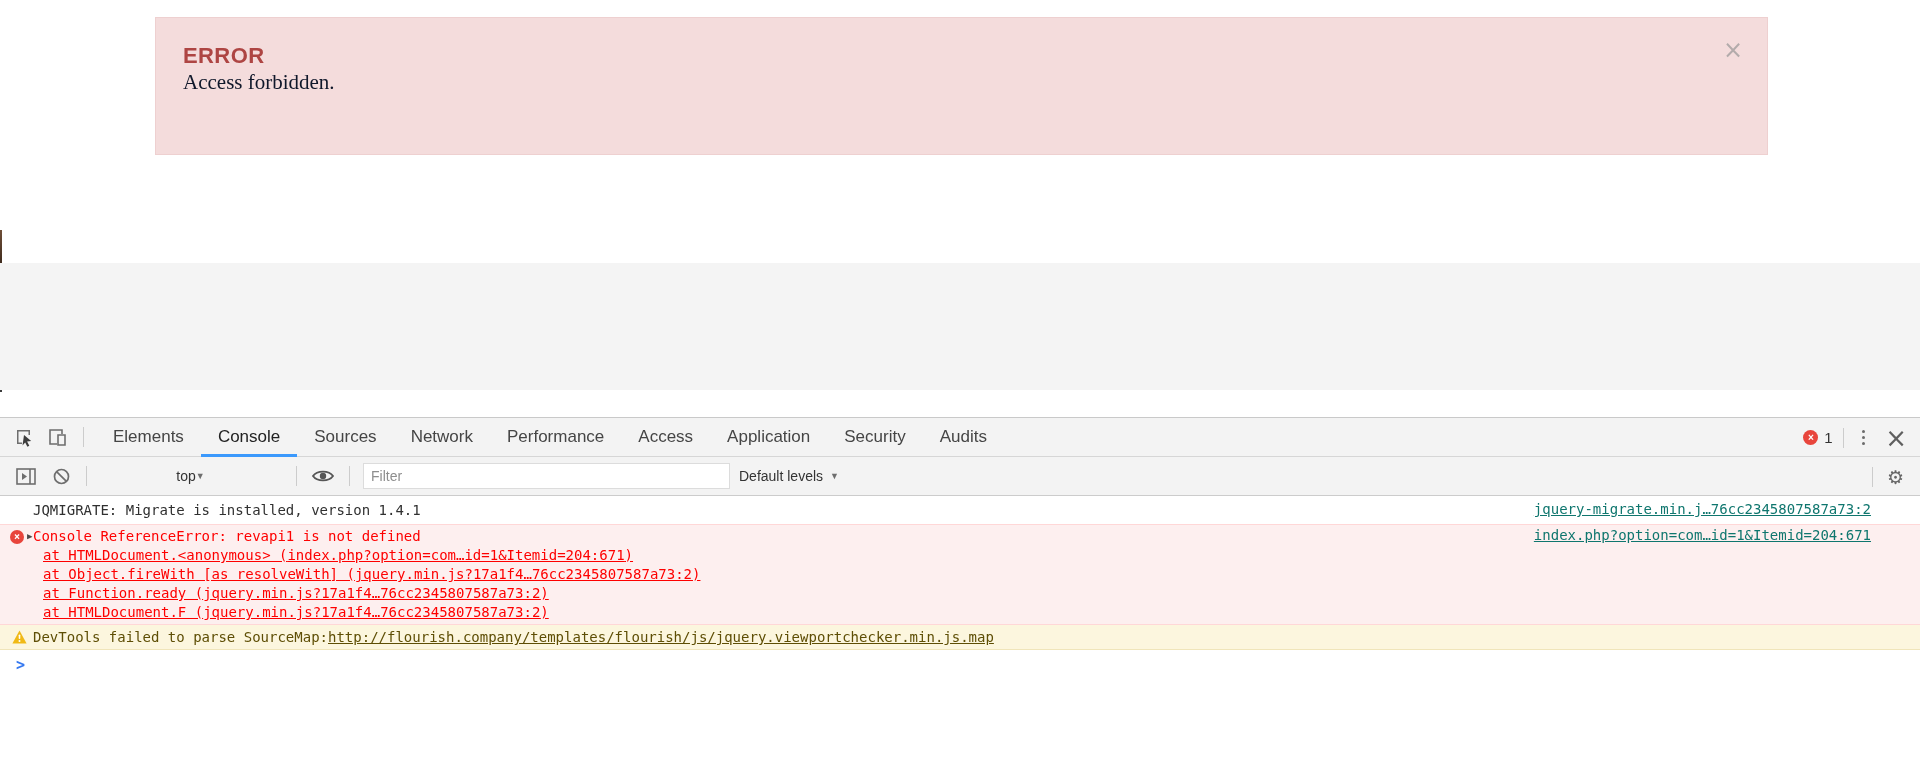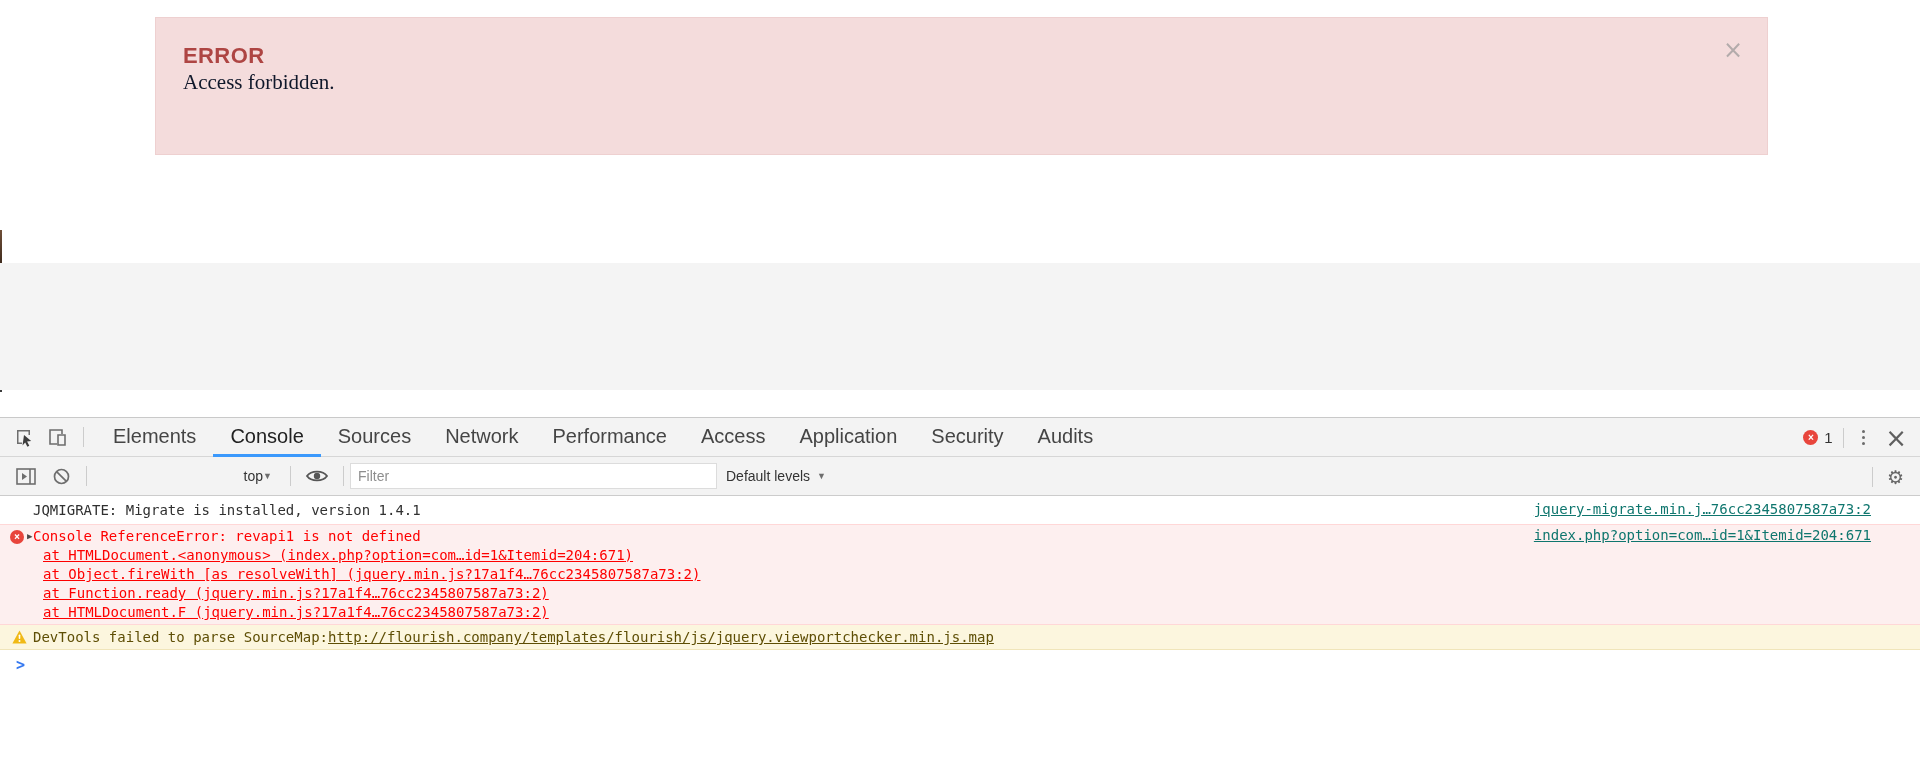--- a/index.html
+++ b/index.html
@@ -23,41 +23,41 @@
   
   .devtools { position: absolute; left: 0; top: 417px; width: 1920px; height: 365px;
     background: #fff; border-top: 1px solid #c9c9c9; }
 
   .tabbar { height: 39px; background: #f3f3f3; border-bottom: 1px solid #d6d6d6;
     display: flex; align-items: center; position: relative; }
   .tool-icon { display: inline-flex; align-items: center; justify-content: center; cursor: pointer; }
   .vsep { width: 1px; height: 20px; background: #ccc; }
   .tabbar .vsep { margin: 0 12px 0 14px; }
   .tabs { display: flex; height: 39px; }
-  .tab { padding: 0 17px; font-size: 20px; color: #454545; line-height: 37px; height: 39px;
+  .tab { padding: 0 17px; font-size: 17px; color: #454545; line-height: 37px; height: 39px;
     cursor: pointer; border-bottom: 3px solid transparent; }
   .tab.active { color: #222; border-bottom: 3px solid #3b99fc; }
   .tabbar-right { position: absolute; right: 13px; top: 0; height: 39px; display: flex; align-items: center; }
   .err-badge { width: 15px; height: 15px; border-radius: 50%; background: #e8453c; color: #fff;
     font-size: 10px; line-height: 15px; text-align: center; font-weight: 700; cursor: pointer; }
   .err-count { font-size: 15px; color: #333; margin: 0 10px 0 6px; }
   .tabbar-right .vsep { margin: 0 10px 0 0; }
   .kebab { display: flex; flex-direction: column; gap: 2.5px; padding: 6px 8px; cursor: pointer; }
   .kebab i { width: 3.5px; height: 3.5px; border-radius: 50%; background: #6b6b6b; }
   .dt-close { font-size: 26px; color: #5f5f5f; margin-left: 12px; cursor: pointer; line-height: 26px;
     font-family: "DejaVu Sans", sans-serif; }
 
   .toolbar { height: 39px; background: #f3f3f3; border-bottom: 1px solid #ccc;
     display: flex; align-items: center; position: relative; }
   .toolbar .vsep { flex: none; }
-  .ctx-select { margin-left: 8px; width: 185px; display: flex; align-items: center;
-    justify-content: flex-end; padding: 0 8px 0 2px; cursor: pointer; }
+  .ctx-select { margin-left: 14px; width: 185px; display: flex; align-items: center;
+    justify-content: center; padding: 0 8px 0 2px; cursor: pointer; }
   .ctx-select .lbl, .levels .lbl { font-size: 14px; color: #333; }
   .dd-arrow { font-size: 9px; color: #6e6e6e; }
-  .filter-input { margin-left: 6px; width: 367px; height: 26px; background: #fff;
+  .filter-input { margin-left: 13px; width: 367px; height: 26px; background: #fff;
     border: 1px solid #dcdcdc; font-size: 14px; padding: 0 7px; color: #333; outline: none;
     font-family: "Liberation Sans", sans-serif; }
   .filter-input::placeholder { color: #8e8e8e; }
   .levels { margin-left: 9px; display: flex; align-items: center; gap: 7px; cursor: pointer; }
   .toolbar-right { position: absolute; right: 16px; top: 0; height: 39px; display: flex; align-items: center; }
   .toolbar-right .vsep { margin-right: 14px; }
   .gear { font-size: 19px; color: #666; cursor: pointer; font-family: "DejaVu Sans", sans-serif; }
 
   
   .console { font-family: "DejaVu Sans Mono", "Liberation Mono", monospace; font-size: 14px; }

